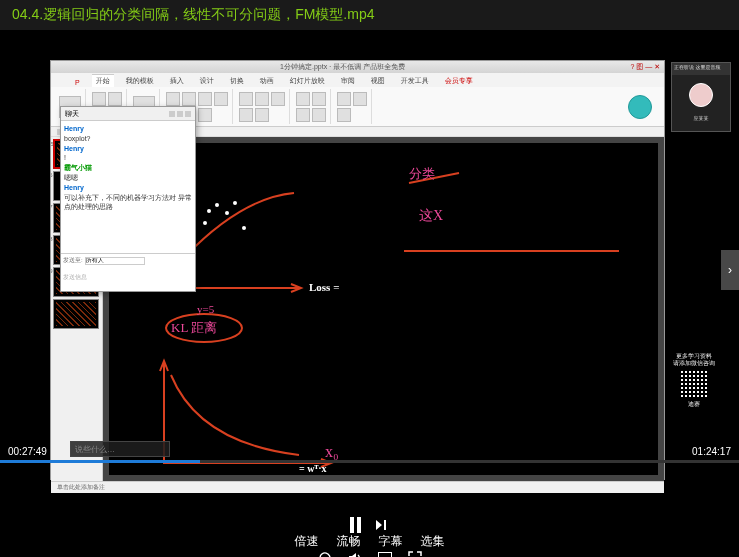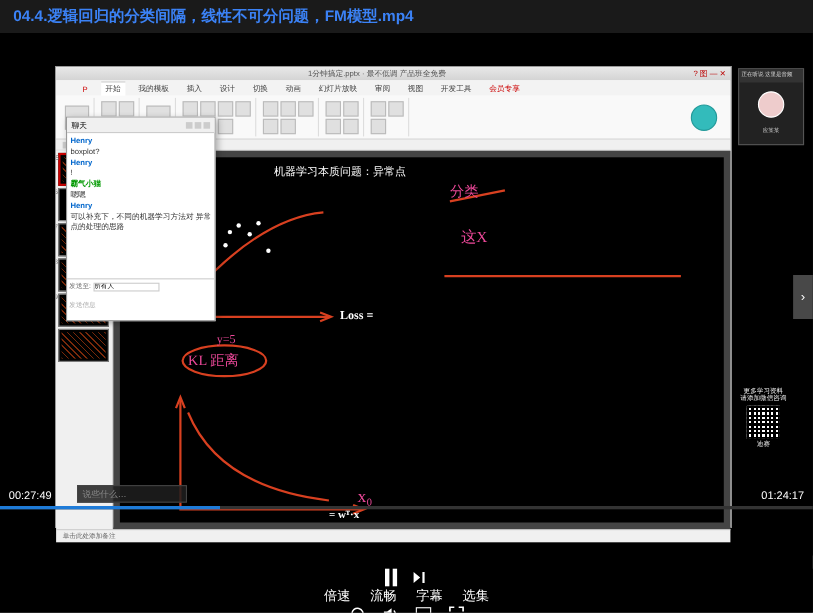--- a/index.html
+++ b/index.html
@@ -1,18 +1,18 @@
 <!DOCTYPE html>
 <html><head>
 <meta charset="utf-8">
 <style>
   * { margin: 0; padding: 0; box-sizing: border-box; }
   body { width: 739px; height: 557px; background: #000; font-family: "Microsoft YaHei", Arial, sans-serif; overflow: hidden; position: relative; }
 
-  .title-bar { background: #1a1a1a; color: #3b82f6; padding: 6px 12px; font-size: 14px; font-weight: bold; }
+  .title-bar { background: #1a1a1a; color: #84cc16; padding: 6px 12px; font-size: 14px; font-weight: normal; }
 
   .video-area { position: relative; width: 100%; height: 475px; background: #000; }
 
   .pp-window { position: absolute; top: 30px; left: 50px; width: 615px; height: 420px; background: #fff; border: 1px solid #999; font-size: 8px; }
   .pp-titlebar { background: linear-gradient(#e8e8e8,#d4d4d4); height: 12px; display: flex; align-items: center; padding: 0 4px; color: #555; font-size: 7px; }
   .pp-titlebar .center { flex: 1; text-align: center; }
   .pp-titlebar .right { color: #b00; }
   .pp-ribbon-tabs { background: #f3f3f3; height: 14px; display: flex; padding-left: 20px; gap: 8px; font-size: 7px; color: #444; align-items: flex-end; }
   .pp-ribbon-tabs span { padding: 1px 4px; }
   .pp-ribbon-tabs .active { background: #fff; border-top: 1px solid #ccc; }
@@ -196,21 +196,20 @@
         <div class="pp-thumb">
             <span class="num">59</span>
             <div class="scrib"></div>
           </div>
         <div class="pp-thumb">
             <div class="scrib"></div>
           </div>
       </div>
       <div class="pp-slide">
         <div class="slide-canvas">
-          <div class="slide-title">机器学习本质问题：异常点</div>
 
           <svg style="position:absolute;inset:0;width:100%;height:100%">
             <path d="M 50 40 L 50 145 L 190 145" stroke="#d84020" stroke-width="2" fill="none"></path>
             <path d="M 46 48 L 50 38 L 54 48" stroke="#d84020" stroke-width="2" fill="none"></path>
             <path d="M 182 141 L 192 145 L 182 149" stroke="#d84020" stroke-width="2" fill="none"></path>
             <path d="M 70 120 Q 130 55 185 50" stroke="#d84020" stroke-width="2" fill="none"></path>
             <circle cx="100" cy="68" r="2" fill="#fff"></circle>
               <circle cx="108" cy="62" r="2" fill="#fff"></circle>
             <circle cx="118" cy="70" r="2" fill="#fff"></circle>
               <circle cx="126" cy="60" r="2" fill="#fff"></circle>

